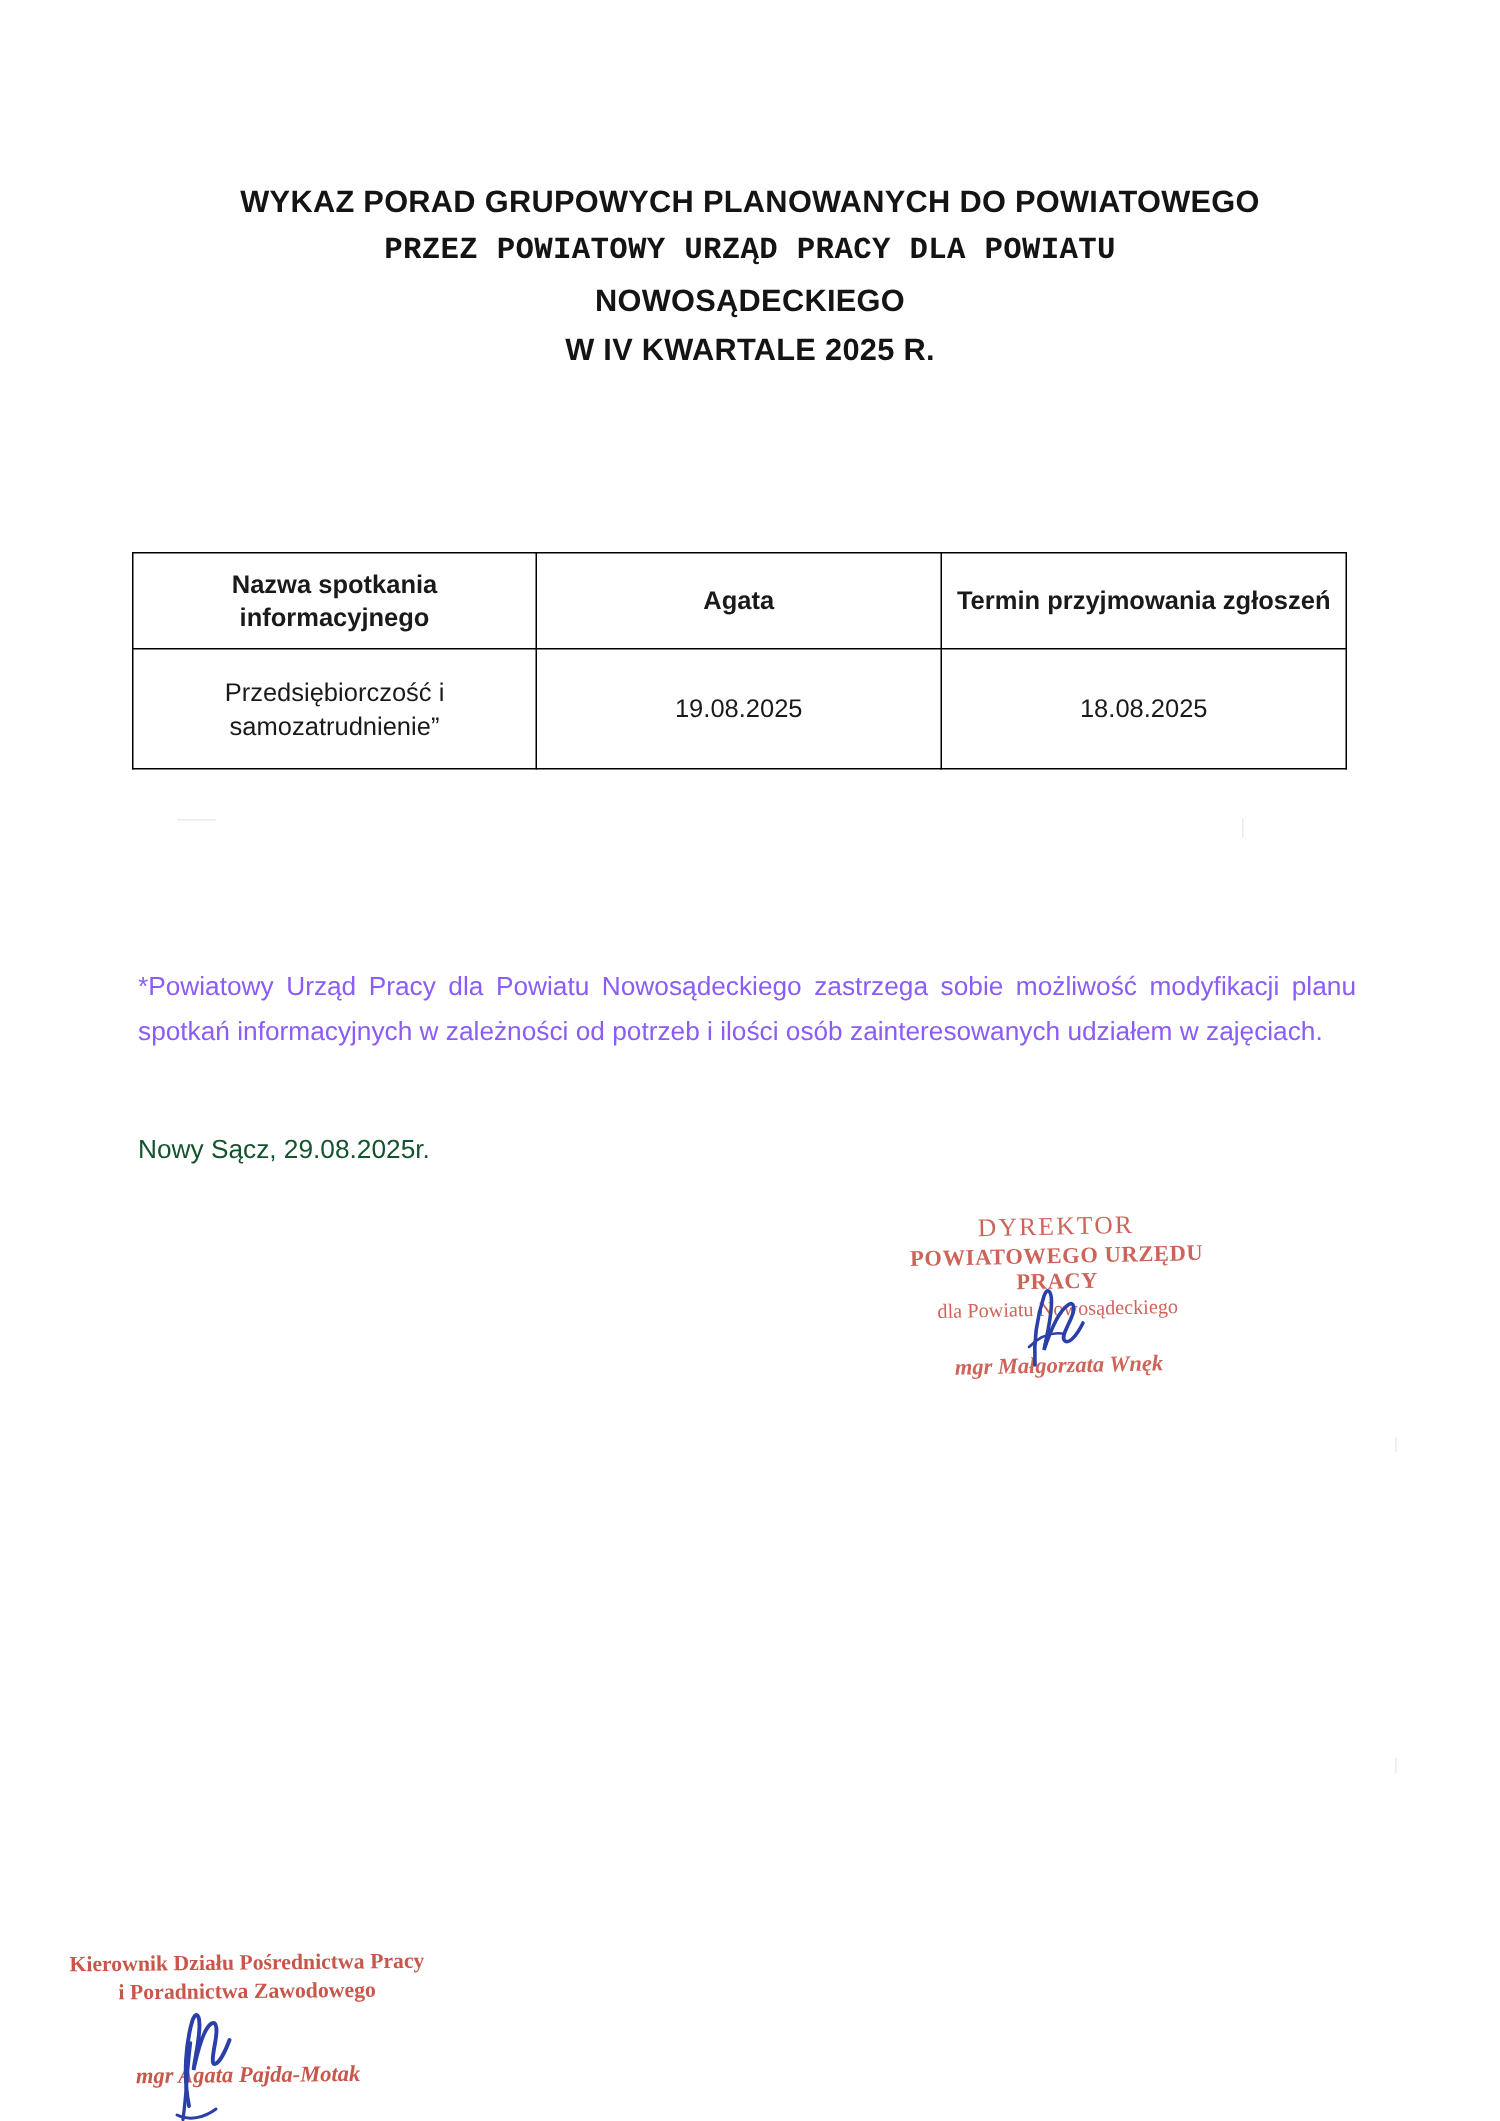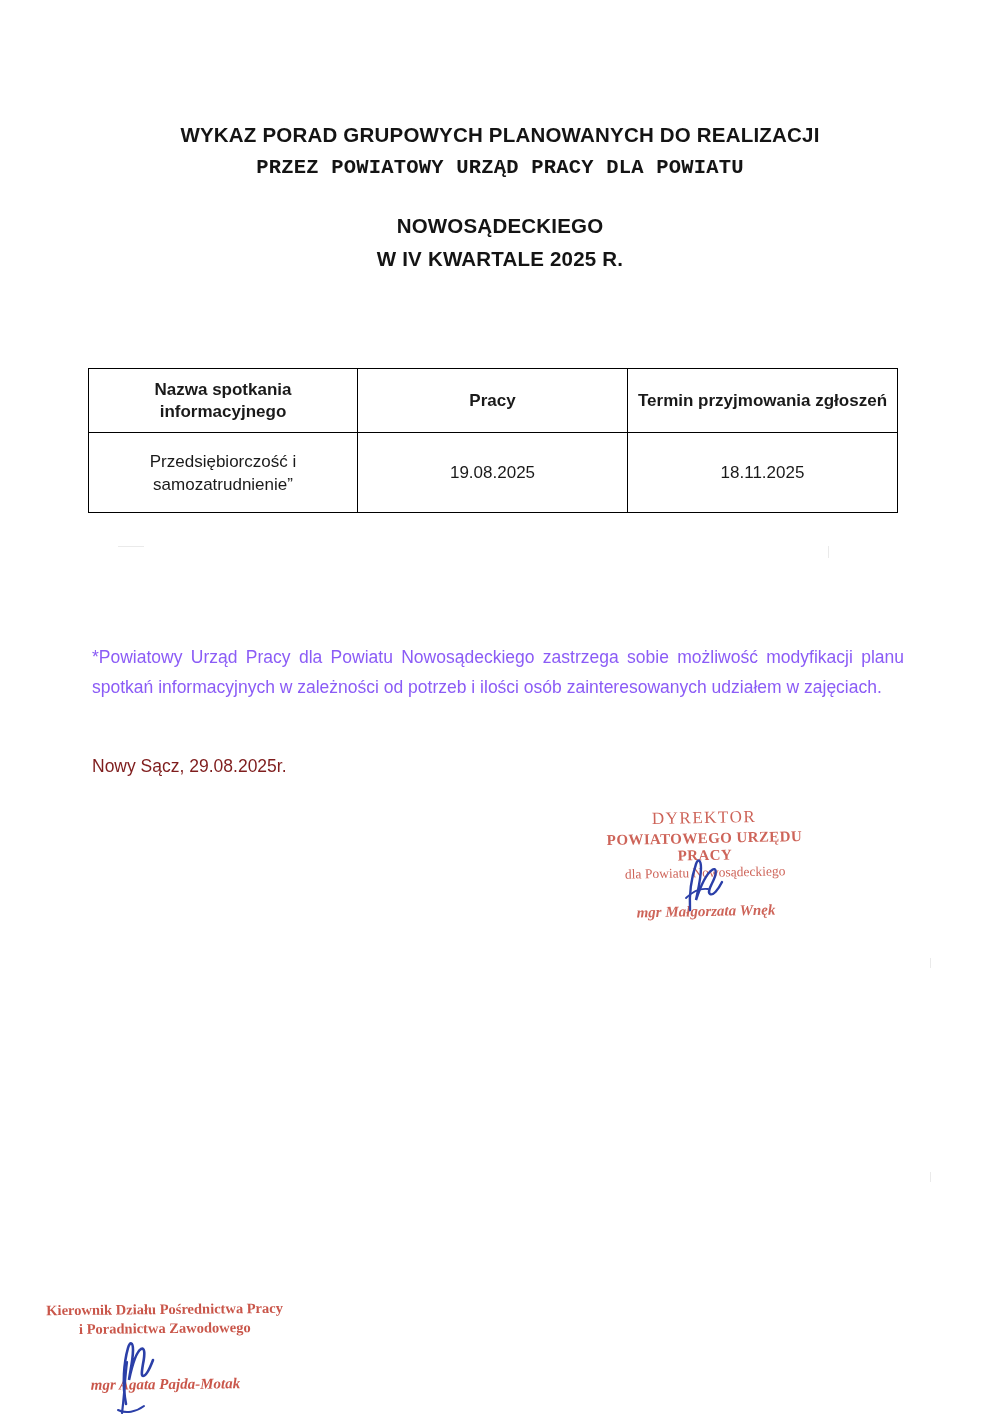--- a/index.html
+++ b/index.html
@@ -30,21 +30,21 @@
     width: 820px;
     text-align: center;
     font-weight: bold;
     font-size: 20.5px;
     line-height: 33px;
     letter-spacing: 0.2px;
     color: #141414;
   }
   .title-line-1 { display: block; }
   .title-line-2 { display: block; font-family: Liberation Mono, monospace; }
-  .title-line-3 { display: block; margin-top: 25px; }
+  .title-line-3 { display: block; }
   .title-line-4 { display: block; }
 
   
   .table-wrap {
     position: absolute;
     top: 368px;
     left: 88px;
     width: 770px;
   }
   table.schedule {
@@ -87,21 +87,21 @@
     text-align: justify;
     color: #8b5cf6;
   }
 
   .place-date {
     position: absolute;
     top: 753px;
     left: 92px;
     font-size: 17.5px;
     line-height: 26px;
-    color: #7f1d1d;
+    color: #14532d;
   }
 
   
   .stamp-director {
     position: absolute;
     top: 808px;
     left: 580px;
     width: 250px;
     text-align: center;
     color: #c0392b;
@@ -188,40 +188,40 @@
     background: #d8d8d8;
     opacity: 0.55;
   }
 </style>
 </head>
 <body>
 
 <div class="page">
 
   <div class="title-block">
-    <span class="title-line-1">WYKAZ PORAD GRUPOWYCH  PLANOWANYCH DO REALIZACJI</span>
+    <span class="title-line-1">WYKAZ PORAD GRUPOWYCH  PLANOWANYCH DO POWIATOWEGO</span>
     <span class="title-line-2">PRZEZ POWIATOWY URZĄD PRACY DLA POWIATU</span>
     <span class="title-line-3">NOWOSĄDECKIEGO</span>
     <span class="title-line-4">W IV KWARTALE 2025 R.</span>
   </div>
 
   <div class="table-wrap">
     <table class="schedule">
       <thead>
         <tr>
           <th class="col-name">Nazwa spotkania informacyjnego</th>
-          <th class="col-date">Pracy</th>
+          <th class="col-date">Agata</th>
           <th class="col-deadline">Termin przyjmowania zgłoszeń</th>
         </tr>
       </thead>
       <tbody>
         <tr>
           <td class="col-name">Przedsiębiorczość i samozatrudnienie”</td>
           <td class="col-date">19.08.2025</td>
-          <td class="col-deadline">18.11.2025</td>
+          <td class="col-deadline">18.08.2025</td>
         </tr>
       </tbody>
     </table>
   </div>
 
   <div class="note">*Powiatowy Urząd Pracy dla Powiatu Nowosądeckiego zastrzega sobie możliwość modyfikacji planu spotkań informacyjnych w zależności od potrzeb i ilości osób zainteresowanych udziałem w zajęciach.</div>
 
   <div class="place-date">Nowy Sącz, 29.08.2025r.</div>
 
   <div class="stamp-director">

